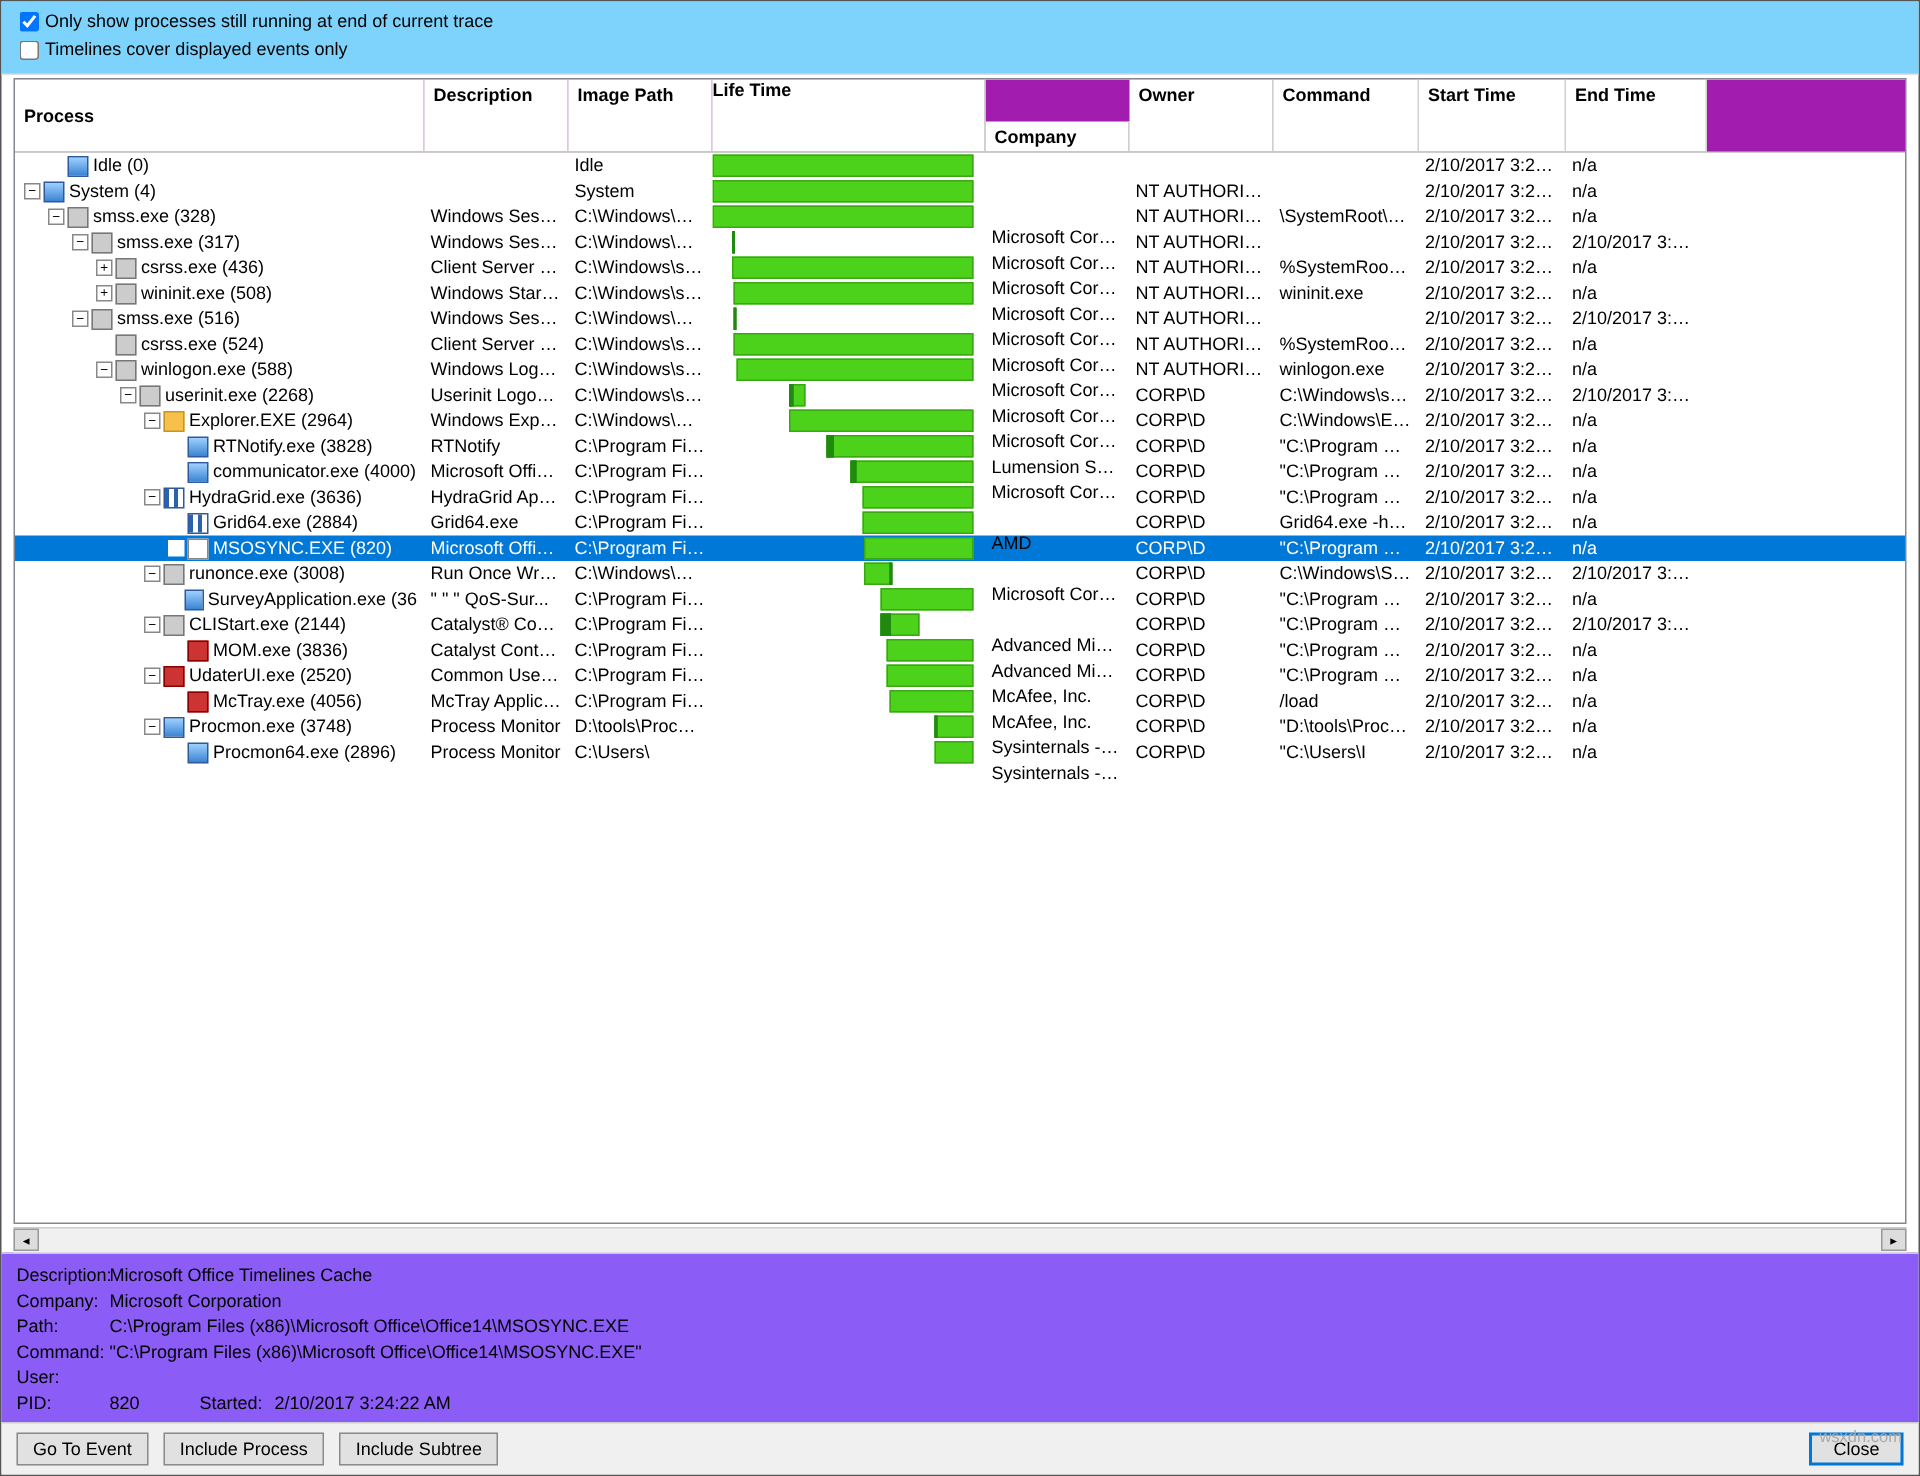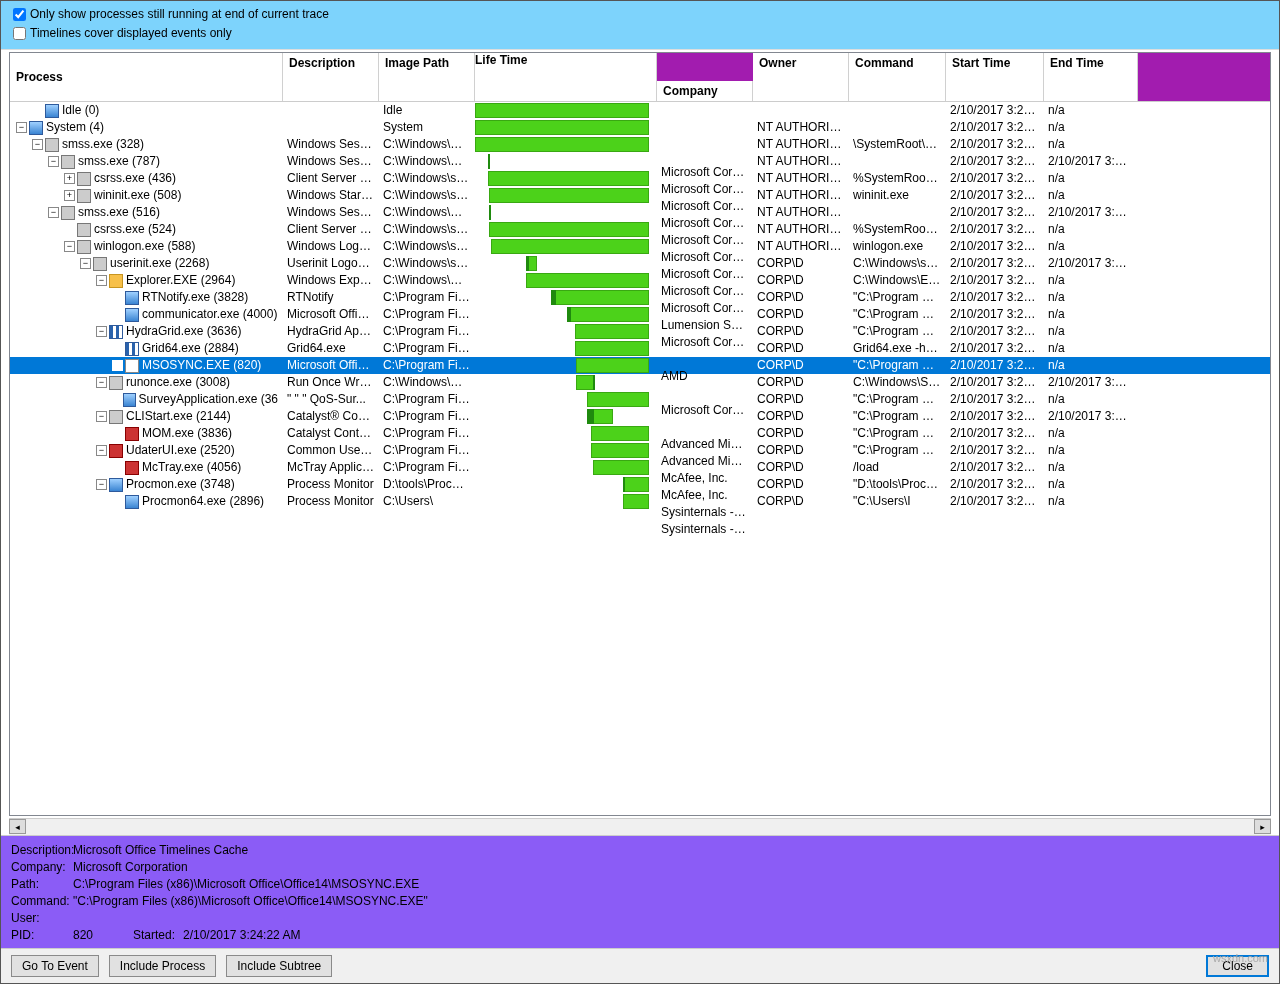--- a/index.html
+++ b/index.html
@@ -19,21 +19,21 @@
   .titlebar-icon { width: 14px; height: 14px; border: 1px solid #0078d7; margin-right: 6px; background: linear-gradient(#5ac, #27a); }
   .titlebar-text { flex: 1; font-size: 12px; }
   .win-btns { display: flex; gap: 0; }
   .win-btn { width: 42px; height: 22px; display:flex;align-items:center;justify-content:center; font-size: 12px; }
   .opts { padding: 4px 8px 6px 8px; border-bottom: 1px solid #ddd; background:#7dd3fc; }
   .opts label { display:block; line-height: 17px; }
   .opts input[type=checkbox]{ vertical-align: middle; margin-right:4px;}
   .grid-wrap { flex: 1; overflow: auto; background:#fff; margin:2px 8px 2px 8px; border:1px solid #828790;}
   .cols { display:flex; position:sticky; top:0; background:#a21caf; border-bottom:1px solid #ccc; z-index:2;font-weight:bold; }
   .col { padding: 3px 6px; border-right:1px solid #d0d0d0; font-size:12px; background:#fff; white-space:nowrap; overflow:hidden; text-overflow:ellipsis; }
-  .row { display:flex; height:17px; align-items:flex-start; white-space:nowrap; }
+  .row { display:flex; height:17px; align-items:center; white-space:nowrap; }
   .row.sel { background:#0078d7; color:#fff; }
   .cell { padding:0 4px; overflow:hidden; text-overflow:ellipsis; white-space:nowrap; font-size:12px; line-height:17px; height:17px; border-right:1px solid transparent;}
   .c-proc { width:273px; display:flex; align-items:center; }
   .c-desc { width:96px; }
   .c-img  { width:96px; }
   .c-life { width:182px; padding:0; position:relative; }
   .c-comp { width:96px;margin-top:28px; }
   .c-own  { width:96px; }
   .c-cmd  { width:97px; }
   .c-start{ width:98px; }
@@ -134,21 +134,21 @@
           <div class="cell c-comp">Microsoft Corporat...</div>
           <div class="cell c-own">NT AUTHORITY\...</div>
           <div class="cell c-cmd">\SystemRoot\Syst...</div>
           <div class="cell c-start">2/10/2017 3:21:5...</div>
           <div class="cell c-end">n/a</div>
         </div>
         <div class="row">
           <div class="cell c-proc" style="padding-left: 38px;">
             <span class="twisty">−</span>
             <span class="ico gear"></span>
-            <span>smss.exe (787)</span>
+            <span>smss.exe (317)</span>
           </div>
           <div class="cell c-desc">Windows Session ...</div>
           <div class="cell c-img">C:\Windows\Syst...</div>
           <div class="cell c-life">
             <div class="bar dark" style="left: 7%; width: 1%;"></div>
           </div>
           <div class="cell c-comp">Microsoft Corporat...</div>
           <div class="cell c-own">NT AUTHORITY\...</div>
           <div class="cell c-cmd"></div>
           <div class="cell c-start">2/10/2017 3:22:0...</div>

